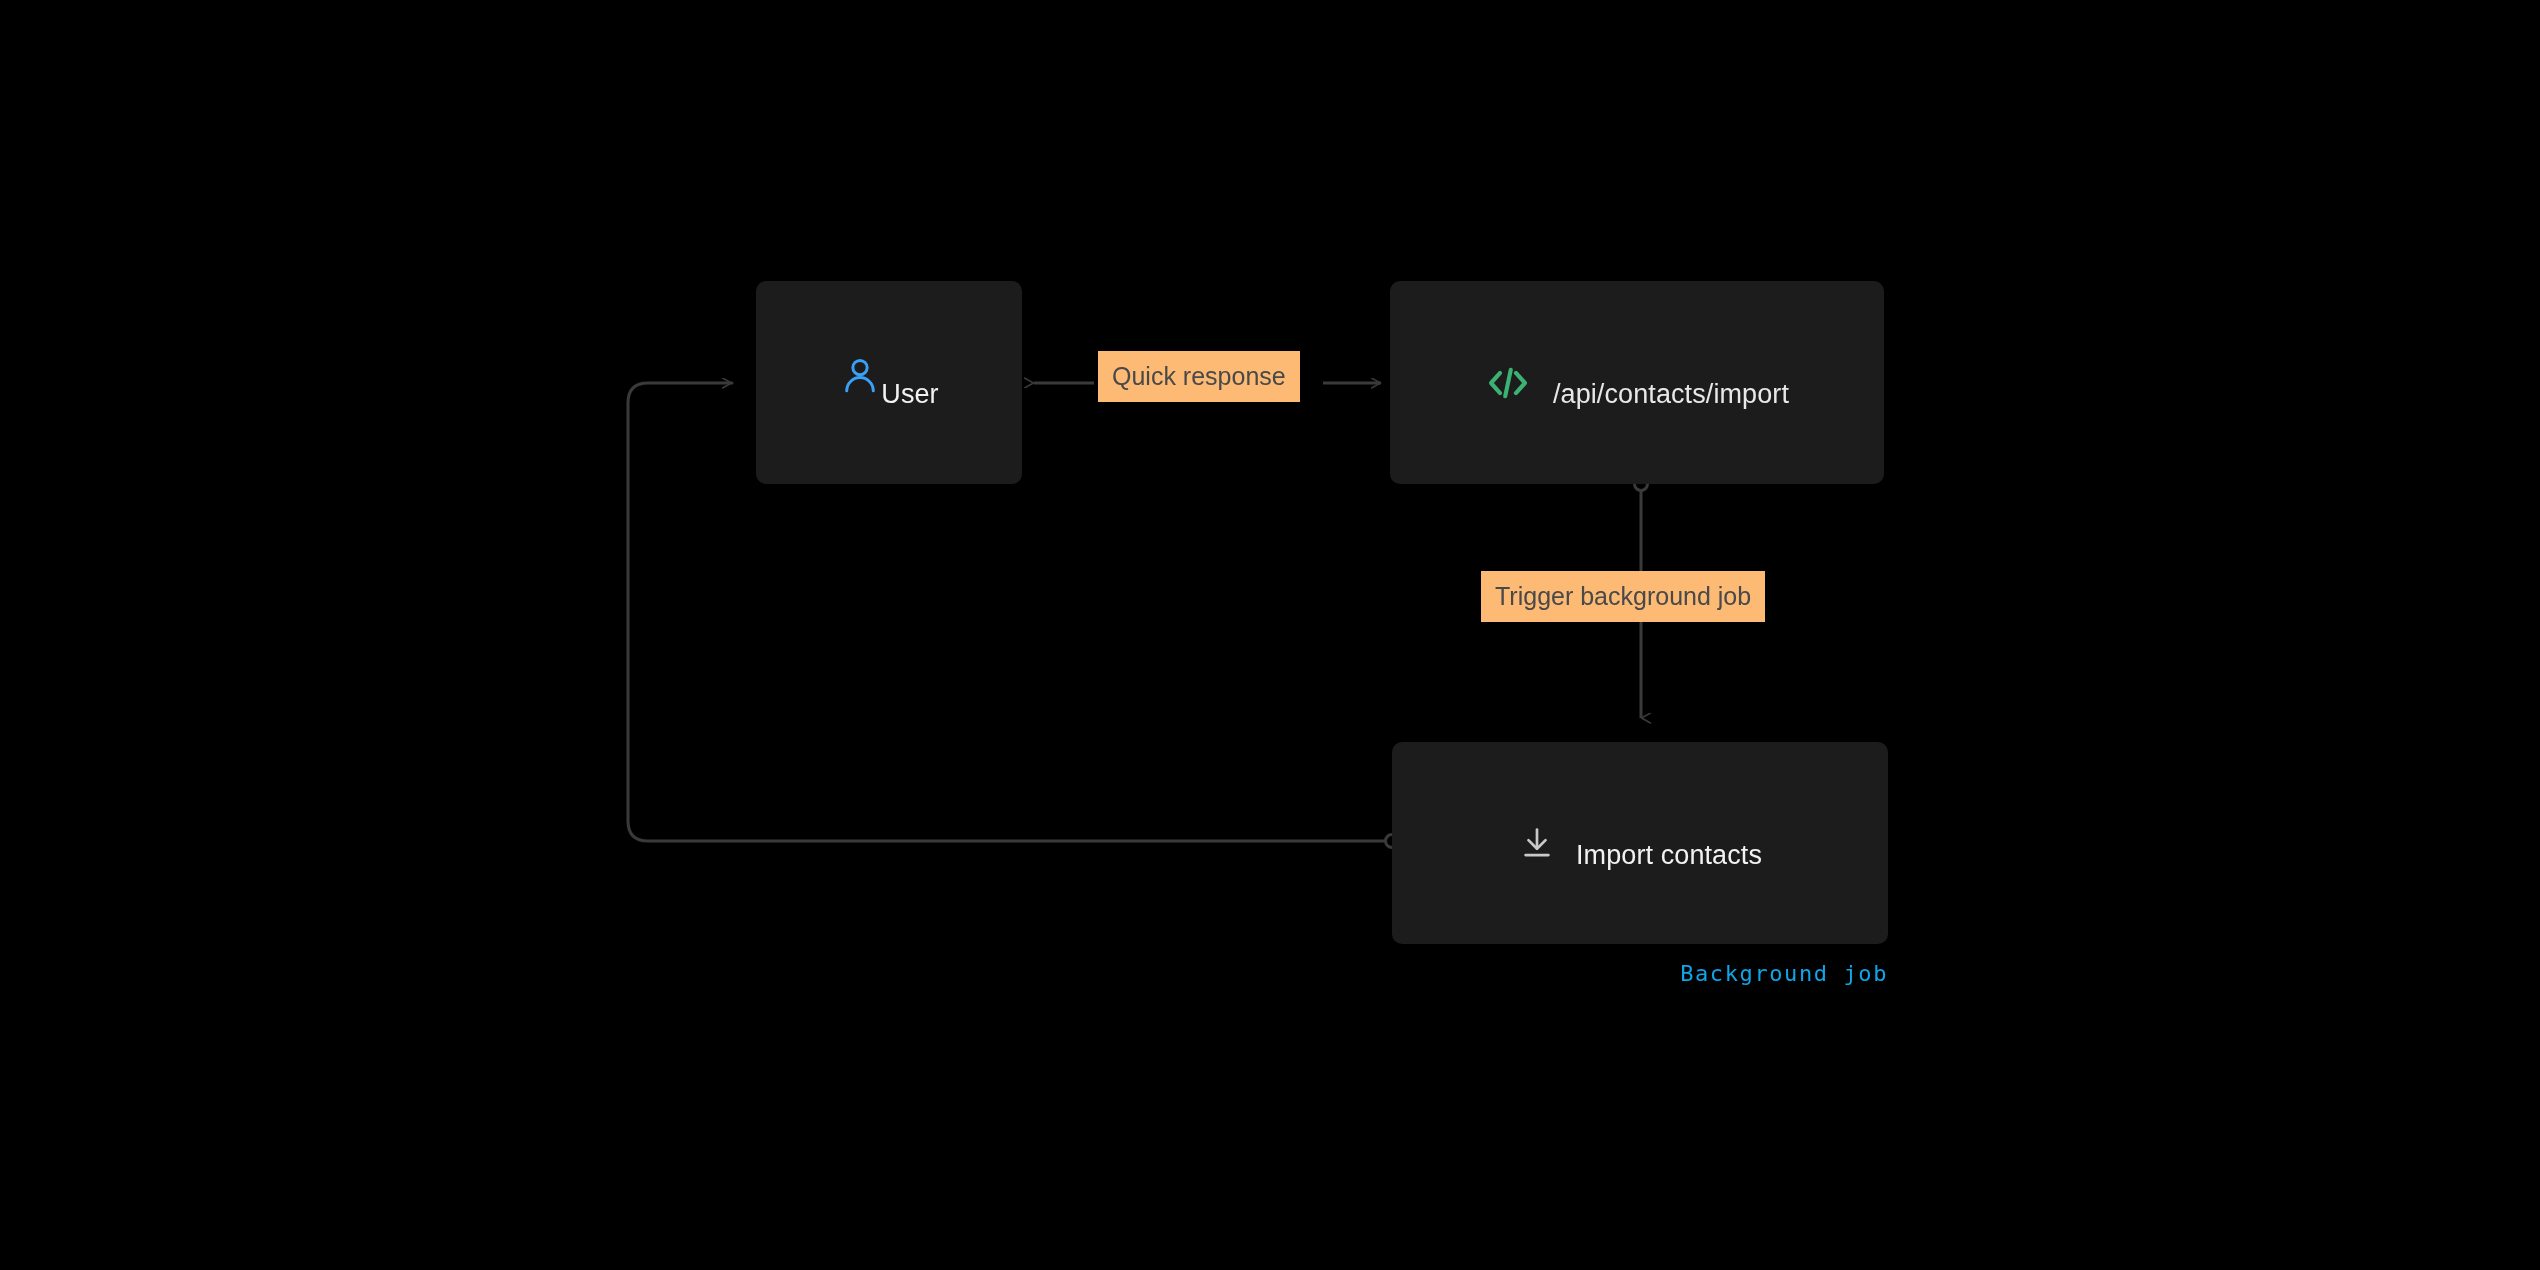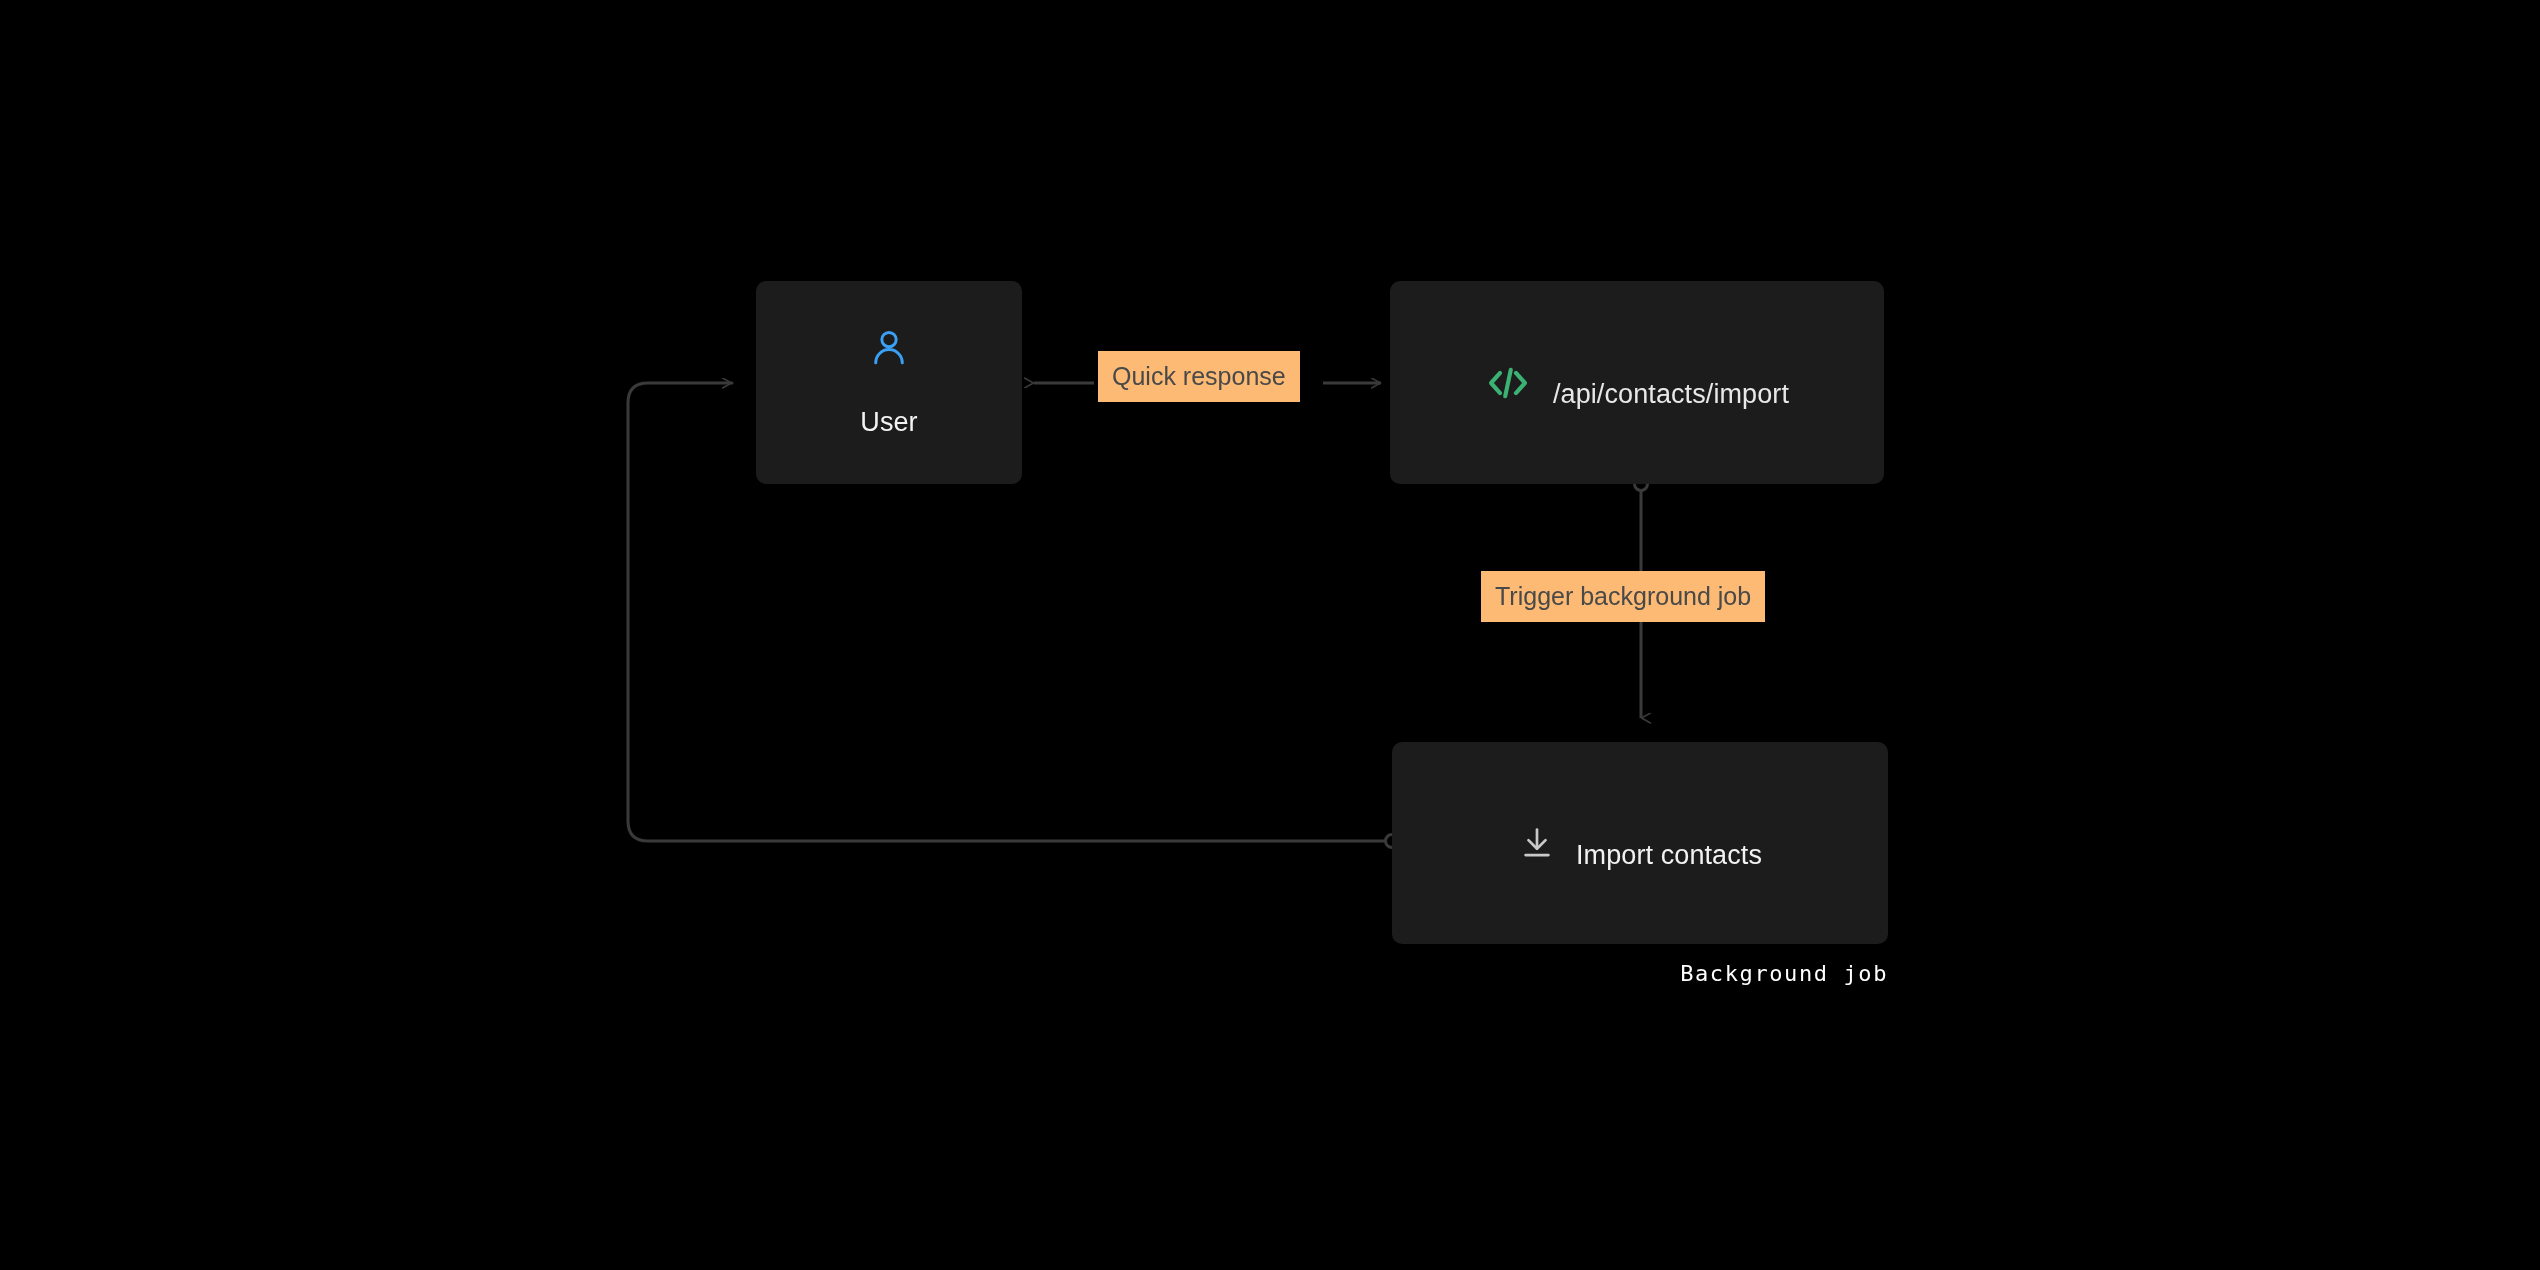--- a/index.html
+++ b/index.html
@@ -26,21 +26,21 @@
     height: 1270px;
     pointer-events: none;
   }
 
   
   .node {
     position: absolute;
     background: #1c1c1c;
     border-radius: 10px;
     display: flex;
-    flex-direction: column;
+    flex-direction: row;
     align-items: center;
     justify-content: center;
     box-sizing: border-box;
   }
   .node-user {
     left: 756px;
     top: 281px;
     width: 266px;
     height: 203px;
   }
@@ -94,21 +94,21 @@
     box-sizing: border-box;
     text-align: center;
   }
   .lbl-quick   { left: 1098px; top: 351px; }
   .lbl-trigger { left: 1481px; top: 571px; }
   .lbl-send    { left: 852px;  top: 814px; }
 
   
   .caption {
     position: absolute;
-    color: #ffffff;
+    color: #0ea5e9;
     font-family: "DejaVu Sans Mono", "Liberation Mono", monospace;
     font-size: 22px;
     letter-spacing: 1.6px;
     white-space: nowrap;
   }
   .caption-job {
     right: 652px;
     top: 961px;
   }
 </style>

